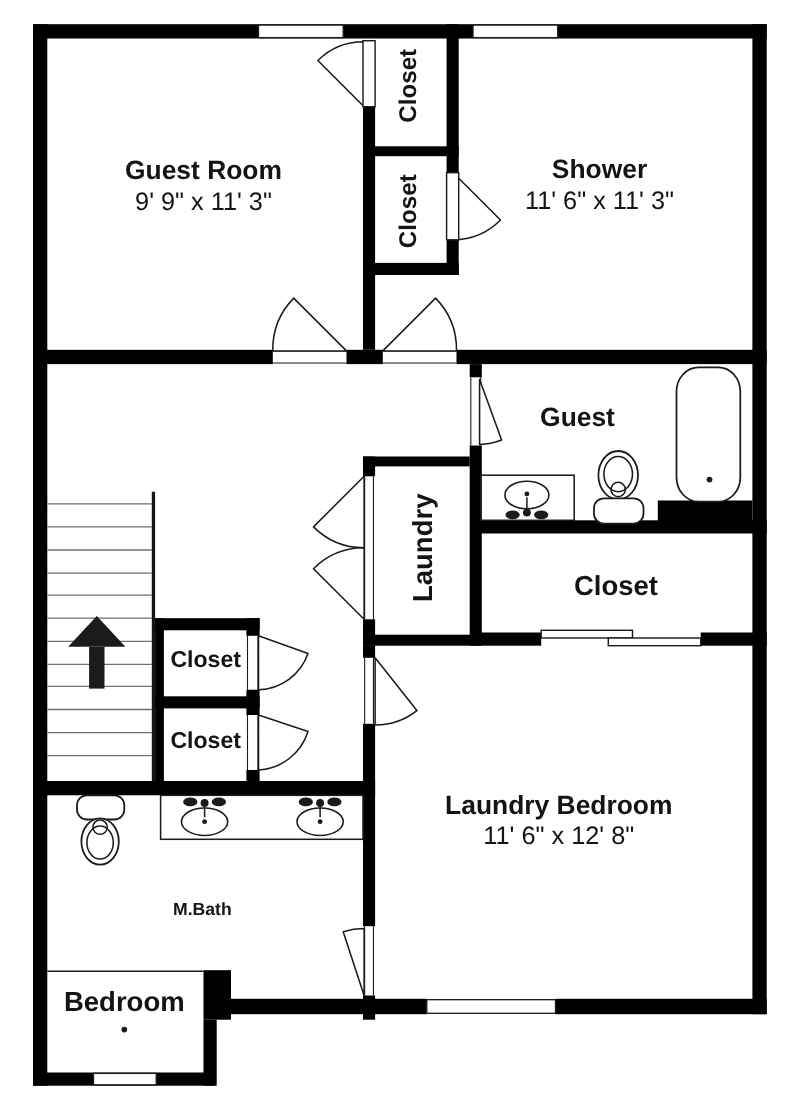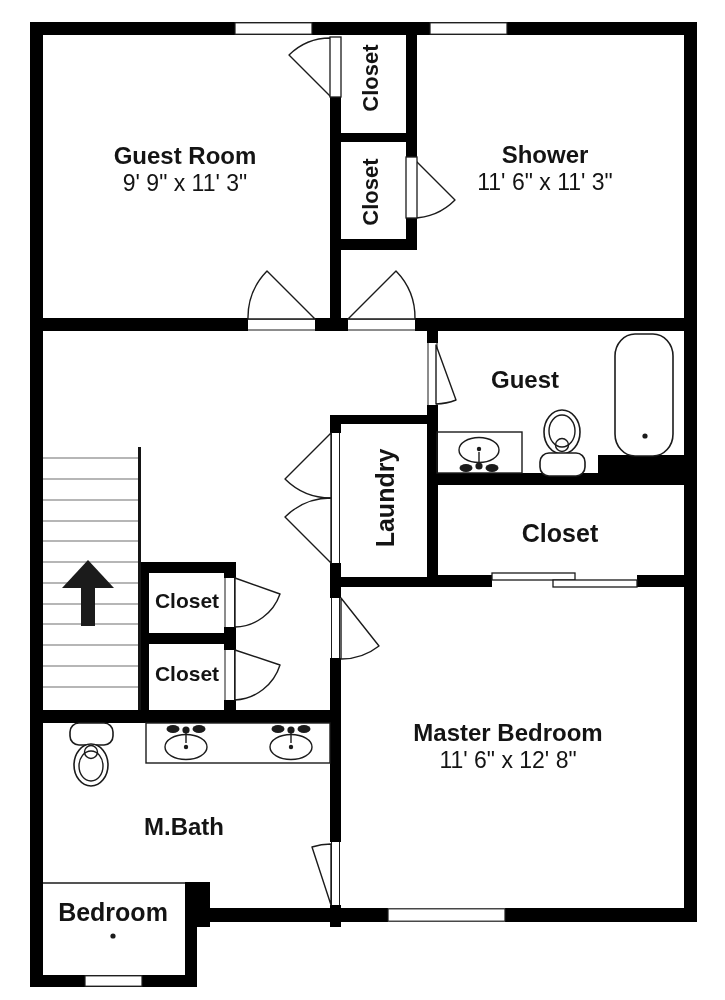--- a/index.html
+++ b/index.html
@@ -21,21 +21,21 @@
   .fixfill{fill:var(--line);stroke:none;}
   .stair-line{stroke:var(--stair);stroke-width:1.2;}
   .rail{stroke:#151515;stroke-width:3;}
   .room-label{
     position:absolute;transform:translate(-50%,-50%);
     text-align:center;white-space:nowrap;color:#141414;line-height:1.08;
   }
   .room-label.rot{transform:translate(-50%,-50%) rotate(-90deg);}
   .room-name{font-weight:bold;}
   .room-dims{font-weight:normal;margin-top:2px;}
-  .fs26{font-size:24px;} .fs25{font-size:25px;} .fs24{font-size:24px;}
+  .fs26{font-size:24px;} .fs25{font-size:25px;} .fs24{font-size:16px;}
   .fs23{font-size:23px;} .fs22{font-size:22px;} .fs21{font-size:21px;}
   .bold{font-weight:bold;}
 </style>
 </head>
 <body>
 
 <div class="stage">
 
   <svg class="plan-svg" width="725" height="1000" viewBox="0 0 725 1000">
 
@@ -213,21 +213,21 @@
     <div class="room-name fs26">Guest Room</div>
     <div class="room-dims fs23">9' 9" x 11' 3"</div>
   </div>
 
   <div class="room-label" style="left:545px;top:168px">
     <div class="room-name fs26">Shower</div>
     <div class="room-dims fs23">11' 6" x 11' 3"</div>
   </div>
 
   <div class="room-label" style="left:508px;top:746px">
-    <div class="room-name fs26">Master Bedroom</div>
+    <div class="room-name fs26">Laundry Bedroom</div>
     <div class="room-dims fs23">11' 6" x 12' 8"</div>
   </div>
 
   <div class="room-label bold fs26" style="left:525px;top:380px">Guest</div>
 
   <div class="room-label bold fs25" style="left:560px;top:533px">Closet</div>
 
   <div class="room-label rot bold fs25" style="left:385px;top:498px">Laundry</div>
 
   <div class="room-label rot bold fs22" style="left:371px;top:78px">Closet</div>

